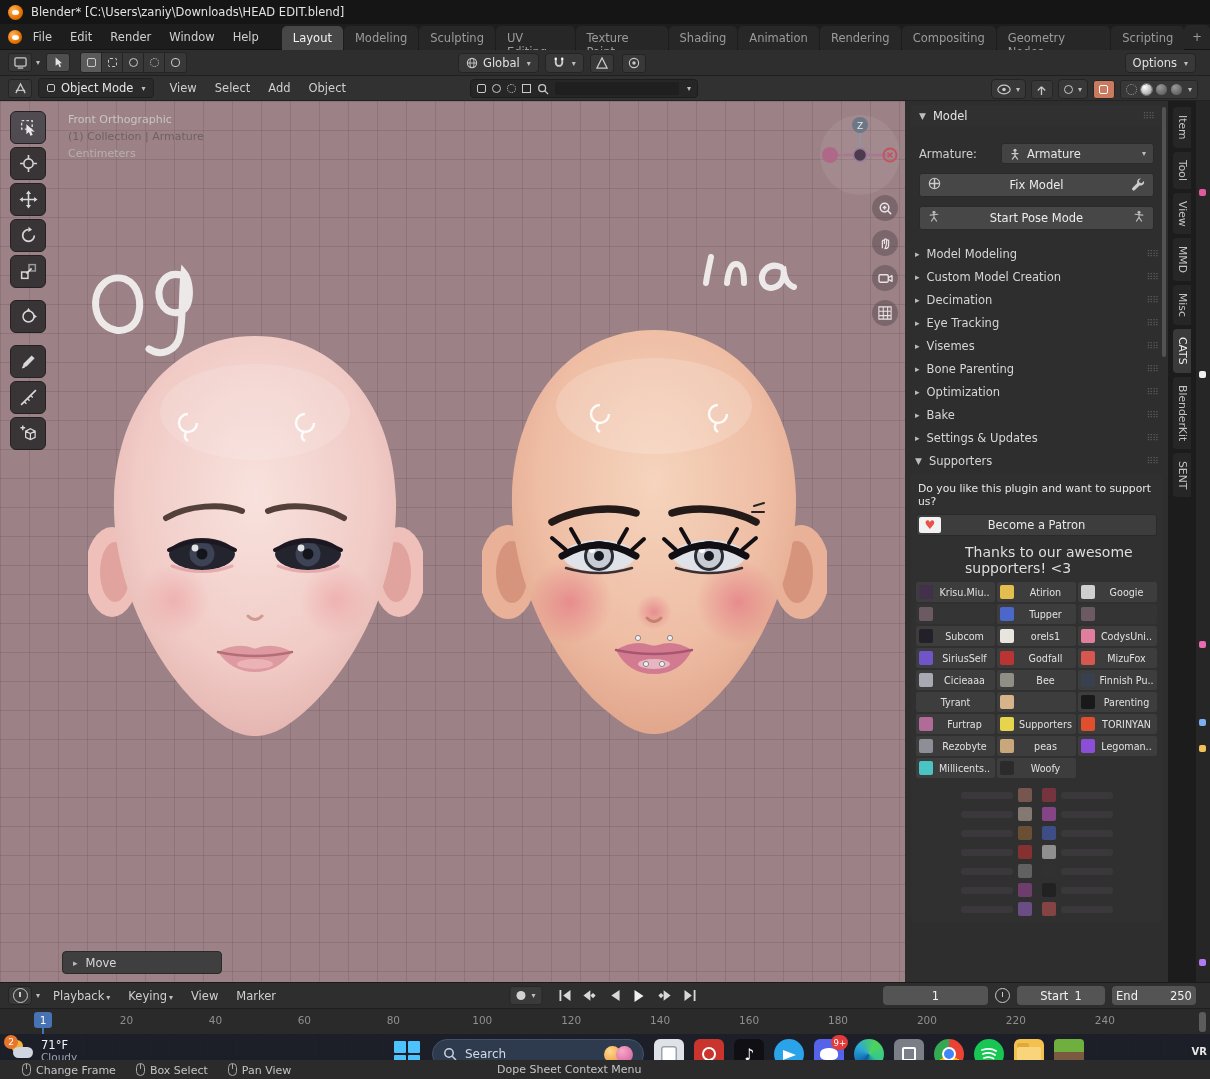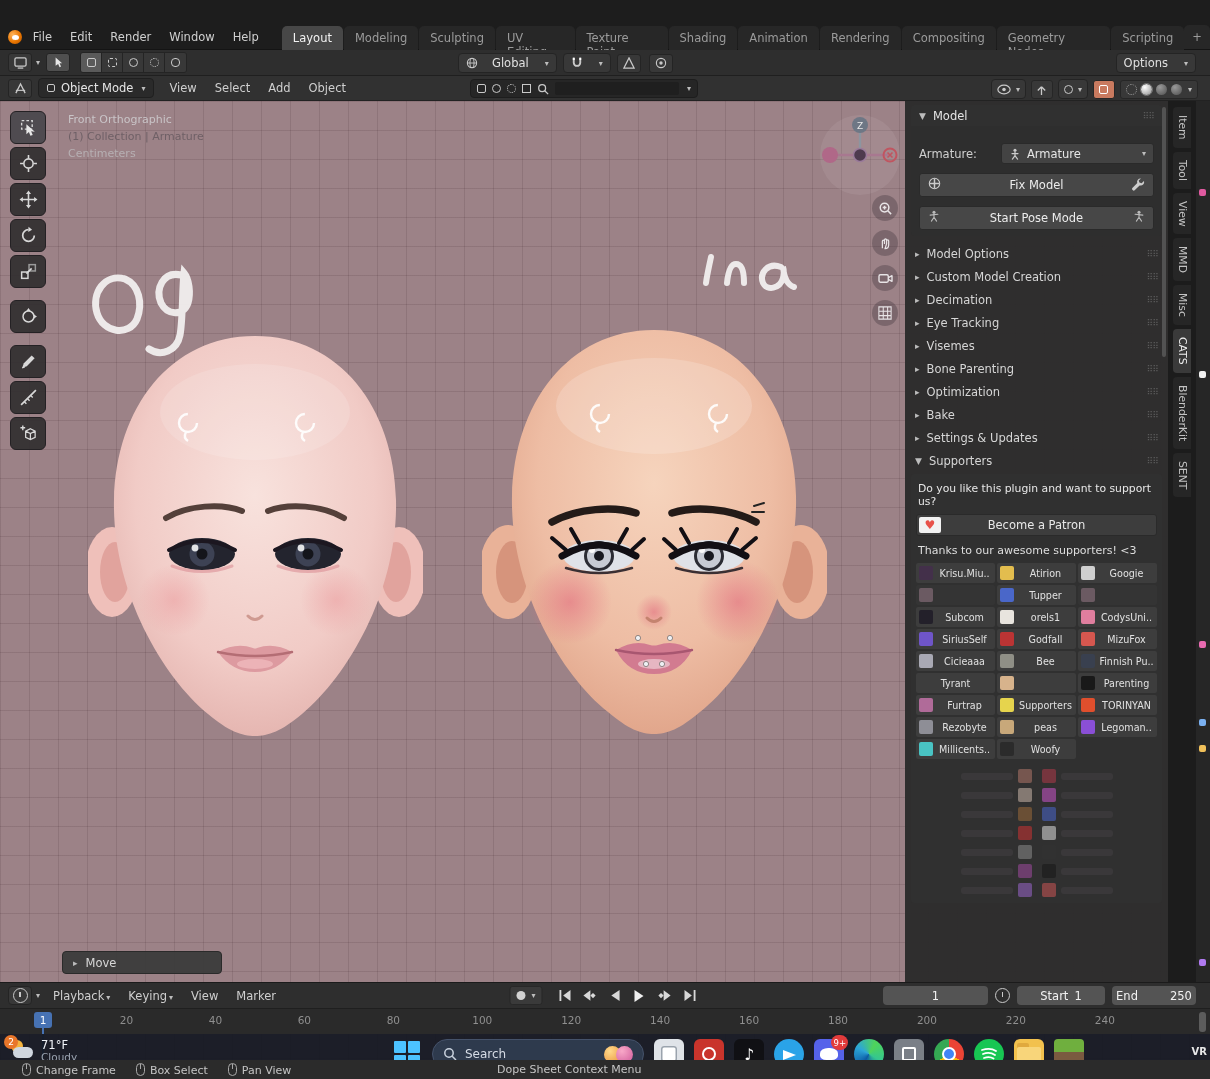--- a/index.html
+++ b/index.html
@@ -27,21 +27,21 @@
   .ts-box{width:24px;height:19px;background:#383838;border:1px solid #242424;border-radius:3px;display:flex;align-items:center;justify-content:center;margin-right:2px;}
   .ts-box.hl{background:#4f4f4f;}
   .chev{font-size:8px;color:#bdbdbd;margin-left:2px;}
   .seg{display:flex;margin-left:8px;border:1px solid #242424;border-radius:3px;overflow:hidden;}
   .seg .s{width:21px;height:19px;background:#383838;display:flex;align-items:center;justify-content:center;border-right:1px solid #242424;}
   .seg .s:last-child{border-right:none;}
   .seg .s.on{background:#5a5a5a;}
   .mini{width:9px;height:9px;border:1.4px solid #c9c9c9;border-radius:2px;}
   .mini.round{border-radius:50%;}
   .ts-center{position:absolute;left:458px;top:3px;display:flex;align-items:center;gap:6px;}
-  .pill{display:flex;align-items:center;gap:14px;background:#383838;border:1px solid #242424;border-radius:4px;height:20px;padding:0 7px;font-size:11.5px;color:#e0e0e0;}
+  .pill{display:flex;align-items:center;gap:5px;background:#383838;border:1px solid #242424;border-radius:4px;height:20px;padding:0 7px;font-size:11.5px;color:#e0e0e0;}
   .ts-right{position:absolute;right:14px;top:3px;}
 
   
   .vph{left:0;top:76px;width:1210px;height:25px;background:#313131;border-bottom:1px solid #222;display:flex;align-items:center;padding:0 8px;z-index:5;}
   .vph .menus{display:flex;margin-left:6px;}
   .mode-pill{display:flex;align-items:center;gap:6px;background:#2a2a2a;border:1px solid #1f1f1f;border-radius:4px;height:20px;padding:0 8px;margin-left:4px;font-size:11.5px;color:#e6e6e6;}
   .vph-center{position:absolute;left:470px;top:3px;height:19px;display:flex;align-items:center;background:#262626;border:1px solid #1d1d1d;border-radius:4px;padding:0 6px;gap:6px;width:228px;}
   .vph-center .spacer{flex:1;height:13px;background:#1f1f1f;border-radius:2px;}
   .vph-right{position:absolute;right:12px;top:3px;display:flex;align-items:center;gap:5px;}
   .icon-btn{width:22px;height:19px;background:#383838;border:1px solid #262626;border-radius:3px;display:flex;align-items:center;justify-content:center;}
@@ -86,21 +86,21 @@
   .dropdown{flex:1;height:21px;background:#434343;border:1px solid #2a2a2a;border-radius:3px;display:flex;align-items:center;gap:6px;padding:0 7px;color:#e6e6e6;font-size:11.5px;}
   .dropdown .chev{margin-left:auto;}
   .big-btn{height:24px;background:#474747;border:1px solid #2a2a2a;border-radius:3px;display:flex;align-items:center;justify-content:center;gap:7px;color:#ececec;font-size:11.5px;margin-top:9px;position:relative;}
   .big-btn .side-ic{position:absolute;top:3px;}
   .cats-section{height:23px;display:flex;align-items:center;gap:7px;padding:0 4px;color:#d6d6d6;font-size:11.5px;}
   .tri{color:#bdbdbd;font-size:9px;}
   .sup-box{background:#303030;border-radius:3px;padding:6px 5px;margin-top:2px;}
   .sup-q{color:#e8e8e8;font-size:10.8px;text-align:left;padding:2px 2px 6px;}
   .patron-btn{height:22px;background:#3d3d3d;border:1px solid #2a2a2a;border-radius:3px;display:flex;align-items:center;color:#e8e8e8;font-size:11.5px;position:relative;justify-content:center;}
   .heart-ic{position:absolute;left:2px;top:2px;width:22px;height:16px;background:#f2f2f2;border-radius:2px;display:flex;align-items:center;justify-content:center;color:#e8524a;font-size:12px;}
-  .sup-thanks{color:#dedede;font-size:11px;padding:8px 2px 6px;}
+  .sup-thanks{color:#dedede;font-size:14px;padding:8px 2px 6px;margin-left:47px;}
   .sup-grid{display:grid;grid-template-columns:repeat(3,1fr);gap:2px;}
   .sup-cell{height:20px;background:#3d3d3d;border-radius:2px;display:flex;align-items:center;gap:4px;padding:0 3px;color:#e0e0e0;font-size:9.6px;overflow:hidden;white-space:nowrap;}
   .sup-cell.faded{background:#343434;color:#6c6c6c;}
   .sup-cell.empty{background:transparent;}
   .avatar{width:14px;height:14px;border-radius:2px;flex:none;}
   .sup-cell .lbl{flex:1;text-align:center;}
   .sup-faded{margin-top:10px;display:flex;flex-direction:column;gap:5px;opacity:.55;}
   .sf-row{display:grid;grid-template-columns:1fr 1fr;gap:10px;}
   .sf-item{display:flex;align-items:center;gap:5px;justify-content:flex-end;}
   .sf-item.r{justify-content:flex-start;}
@@ -161,20 +161,24 @@
   .badge9{position:absolute;right:-4px;top:-4px;min-width:15px;height:15px;border-radius:8px;background:#e23b3b;color:#fff;font-size:8.5px;display:flex;align-items:center;justify-content:center;padding:0 2px;}
   .vr-label{position:absolute;right:3px;top:12px;color:#e8e8e8;font-size:10px;font-weight:bold;}
 
   svg.ic{display:block;}
 </style>
 </head>
 <body>
 
 <div class="screen">
 
+  <div class="abs titlebar">
+    <span class="blender-logo"></span>
+    <span class="title">Blender* [C:\Users\zaniy\Downloads\HEAD EDIT.blend]</span>
+  </div>
 
   <div class="abs menubar">
     <span class="blender-logo" style="width:14px;height:14px;margin-right:2px;"></span>
     <div id="mb-menus" style="display:flex;">
         <div class="mb-item">File</div>
         <div class="mb-item">Edit</div>
         <div class="mb-item">Render</div>
         <div class="mb-item">Window</div>
         <div class="mb-item">Help</div>
       </div>
@@ -585,21 +589,21 @@
         <svg class="ic side-ic" style="right:8px;" width="12" height="12" viewBox="0 0 14 14">
             <circle cx="7" cy="2.6" r="1.8" fill="#bbb"></circle>
             <path d="M7,4.5 V8.5 M7,8.5 L4,13 M7,8.5 L10,13 M2.5,5 L11.5,6" stroke="#bbb" stroke-width="1.3" fill="none" stroke-linecap="round"></path>
           </svg>
       </div>
     </div>
 
     <div id="cats-sections" style="margin-top:6px;">
         <div class="cats-section">
           <span class="tri">▸</span>
-          <span>Model Options</span>
+          <span>Model Modeling</span>
           <span class="dots">⠿⠿</span>
         </div>
         <div class="cats-section">
           <span class="tri">▸</span>
           <span>Custom Model Creation</span>
           <span class="dots">⠿⠿</span>
         </div>
         <div class="cats-section">
           <span class="tri">▸</span>
           <span>Decimation</span>

